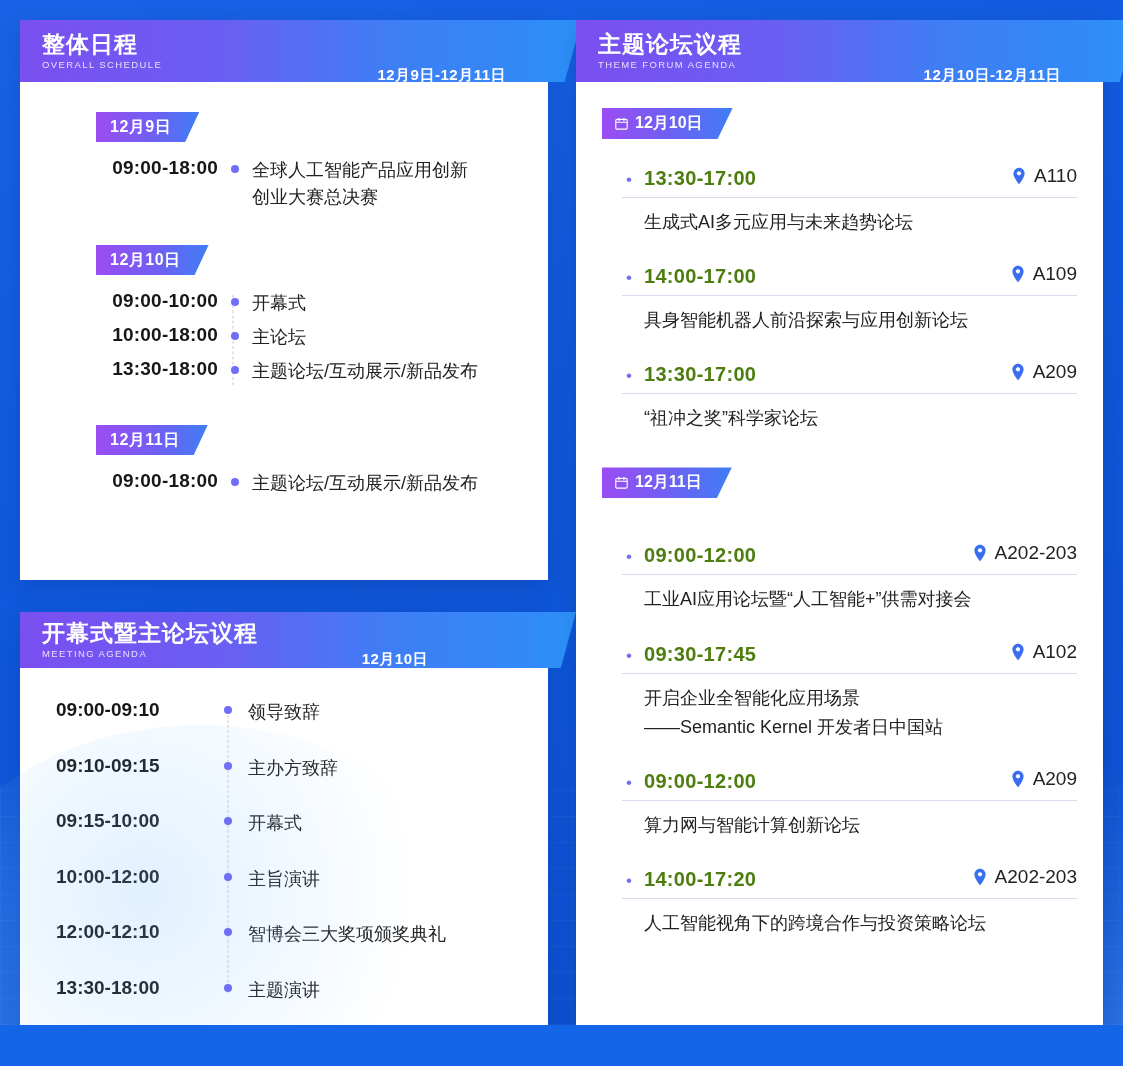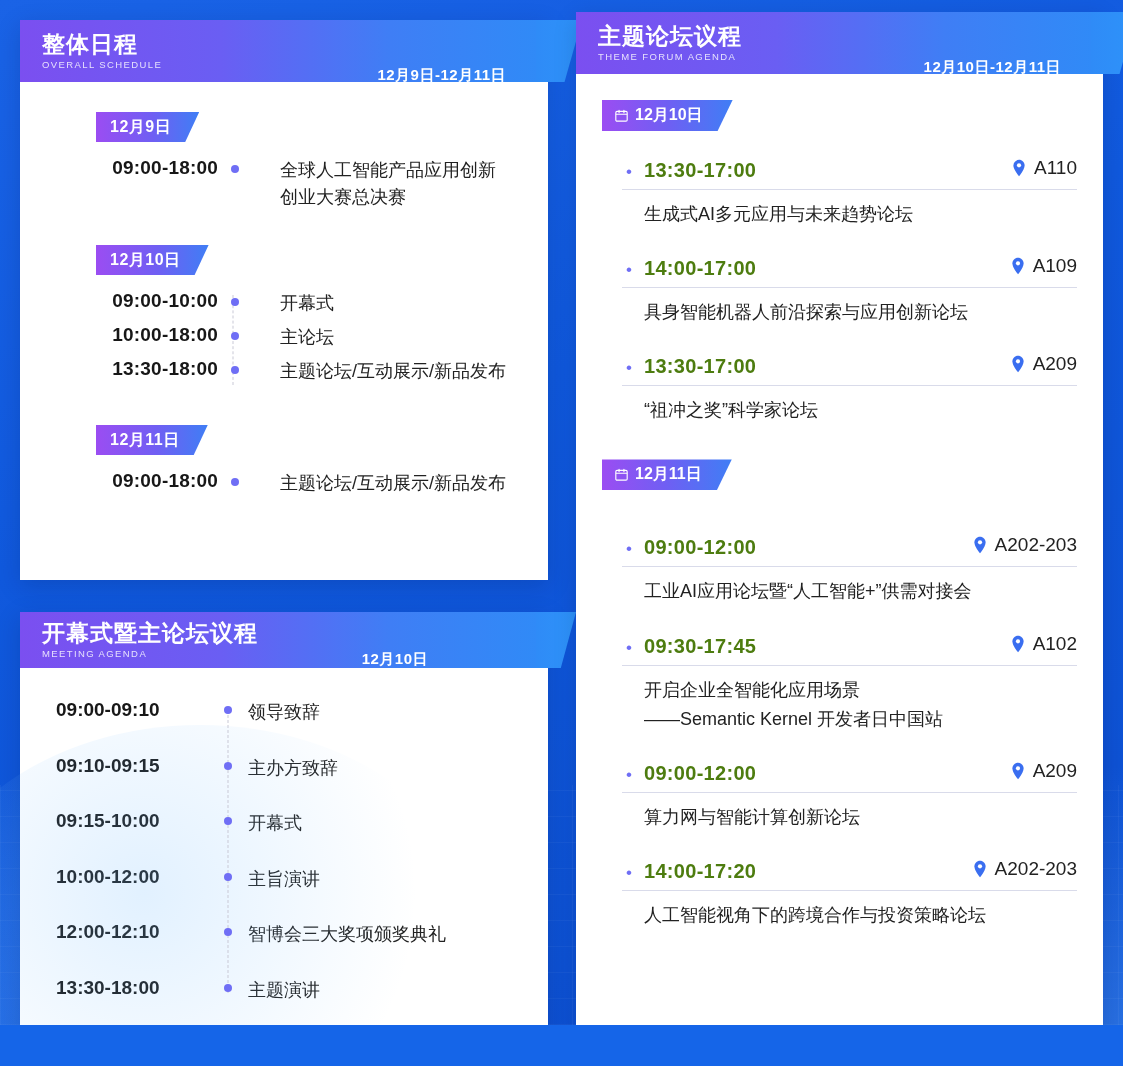--- a/index.html
+++ b/index.html
@@ -148,21 +148,20 @@
     top: 0; bottom: 0;
     width: 1px;
     border-left: 1px dashed #c9c9d6;
     z-index: 1;
   }
   .etxt {
     font-size: 18px;
     color: #222;
     line-height: 1.5;
     padding-top: 1px;
-    margin-left: 28px;
   }
 
   
   #card-meeting { left: 20px; top: 612px; width: 528px; height: 434px; }
   .mt-body { padding: 20px 26px 0 36px; }
   .mrow { display: flex; align-items: flex-start; height: 55.5px; }
   .mtime {
     width: 152px;
     font-size: 19px;
     font-weight: 700;
@@ -171,21 +170,21 @@
     flex: none;
   }
   .mdotcol {
     width: 40px; flex: none;
     display: flex; justify-content: center;
     padding-top: 18px; position: relative;
   }
   .mtxt { font-size: 18px; color: #222; padding-top: 12px; }
 
   
-  #card-forum { left: 576px; top: 12px; width: 527px; height: 1026px; border-radius: 6px; }
+  #card-forum { left: 576px; top: 20px; width: 527px; height: 1026px; border-radius: 6px; }
   .fm-body { padding: 26px 26px 10px 22px; }
   .fday {
     position: relative;
     display: inline-flex;
     align-items: center;
     gap: 7px;
     height: 31px;
     padding: 0 30px 0 13px;
     background: linear-gradient(90deg, #9b4df2 0%, #6f5ff3 50%, #3f7ef5 100%);
     color: #fff;

